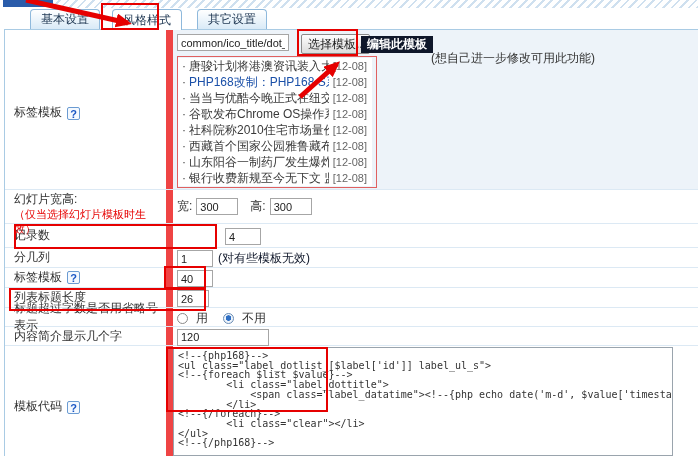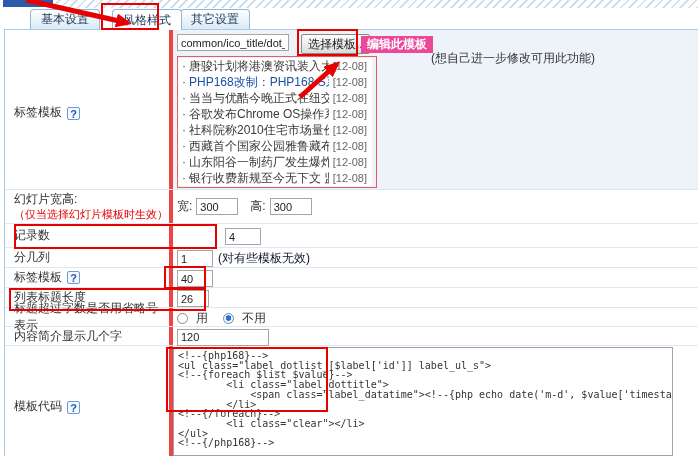--- a/index.html
+++ b/index.html
@@ -14,40 +14,40 @@
   
   .tab { position:absolute; top:9px; height:20px; padding:0 10px; display:flex; align-items:center;
     border:1px solid #8fb9dc; border-bottom:none; border-radius:4px 4px 0 0;
     background:linear-gradient(#ffffff,#d9eaf7); color:#223a55; font-size:12px; cursor:pointer; }
   .tab.active { background:#fff; height:21px; z-index:6; }
 
   
   .panel { position:absolute; left:4px; top:29px; width:694px; height:427px;
     border-left:1px solid #a9cbe4; border-top:1px solid #a9cbe4; background:#fff; }
   .row { display:flex; border-bottom:1px solid #dce9f4; }
-  .lbl { width:168px; flex:none; border-right:4px solid #ef4444; padding-left:9px; color:#333; }
+  .lbl { width:168px; flex:none; border-right:7px solid #ef4444; padding-left:9px; color:#333; }
   .lbl.center { display:flex; align-items:center; }
   .val { flex:1; position:relative; }
 
   .ipt { height:17px; border:1px solid #a6a6a6; background:#fff; font-size:11px; padding:0 3px;
     font-family:"Liberation Sans",sans-serif; color:#222; }
 
   .qicon { display:inline-block; width:13px; height:13px; border:1px solid #6b9bd2; background:#f4f9ff;
     color:#1a56c4; font-size:11px; font-weight:bold; text-align:center; line-height:12px;
     border-radius:2px; margin-left:5px; vertical-align:-2px; cursor:pointer; }
 
   
   .row1 { height:160px; }
   .row1 .val { background:#edf3f9; }
   .row1 .lbl { padding-top:74px; }
   .path-input { position:absolute; left:4px; top:4px; width:112px; }
   .choose-btn { position:absolute; left:128px; top:4px; height:20px; padding:0 6px;
     border:1px solid #8a8a8a; border-radius:2px; background:linear-gradient(#fdfdfd,#dcdcdc);
     font-size:12px; color:#222; cursor:pointer; }
-  .edit-chip { position:absolute; left:188px; top:6px; height:17px; padding:0 6px; background:#ec4899;
+  .edit-chip { position:absolute; left:188px; top:6px; height:17px; padding:0 6px; background:#0f172a;
     color:#fff; font-weight:bold; font-size:12px; line-height:17px; cursor:pointer; }
   .edit-hint { position:absolute; left:258px; top:20px; color:#333; }
   .newslist { position:absolute; left:5px; top:28px; width:194px; height:128px; background:#fff; }
   .news-item { height:16px; display:flex; align-items:center; padding:0 5px 0 4px; color:#3a3a3a; font-size:12px; white-space:nowrap; }
   .news-item .bullet { color:#444; margin-right:3px; }
   .news-item .t { flex:1; overflow:hidden; cursor:pointer; }
   .news-item.hl .t { color:#1b50a8; }
   .news-item .d { color:#666; font-size:11px; margin-left:4px; }
 
   
@@ -86,21 +86,21 @@
 
   <div class="titlebar-frag"></div>
   <div class="stripe-band"></div>
 
   <div class="tab" style="left:30px;">
     <span>基本设置</span>
   </div>
   <div class="tab active" style="left:112px;">
     <span>风格样式</span>
   </div>
-  <div class="tab" style="left:180px;">
+  <div class="tab" style="left:197px;">
     <span>其它设置</span>
   </div>
 
   <div class="panel">
 
     <div class="row row1">
       <div class="lbl">
         <span>标签模板</span><span class="qicon">?</span>
       </div>
       <div class="val">

